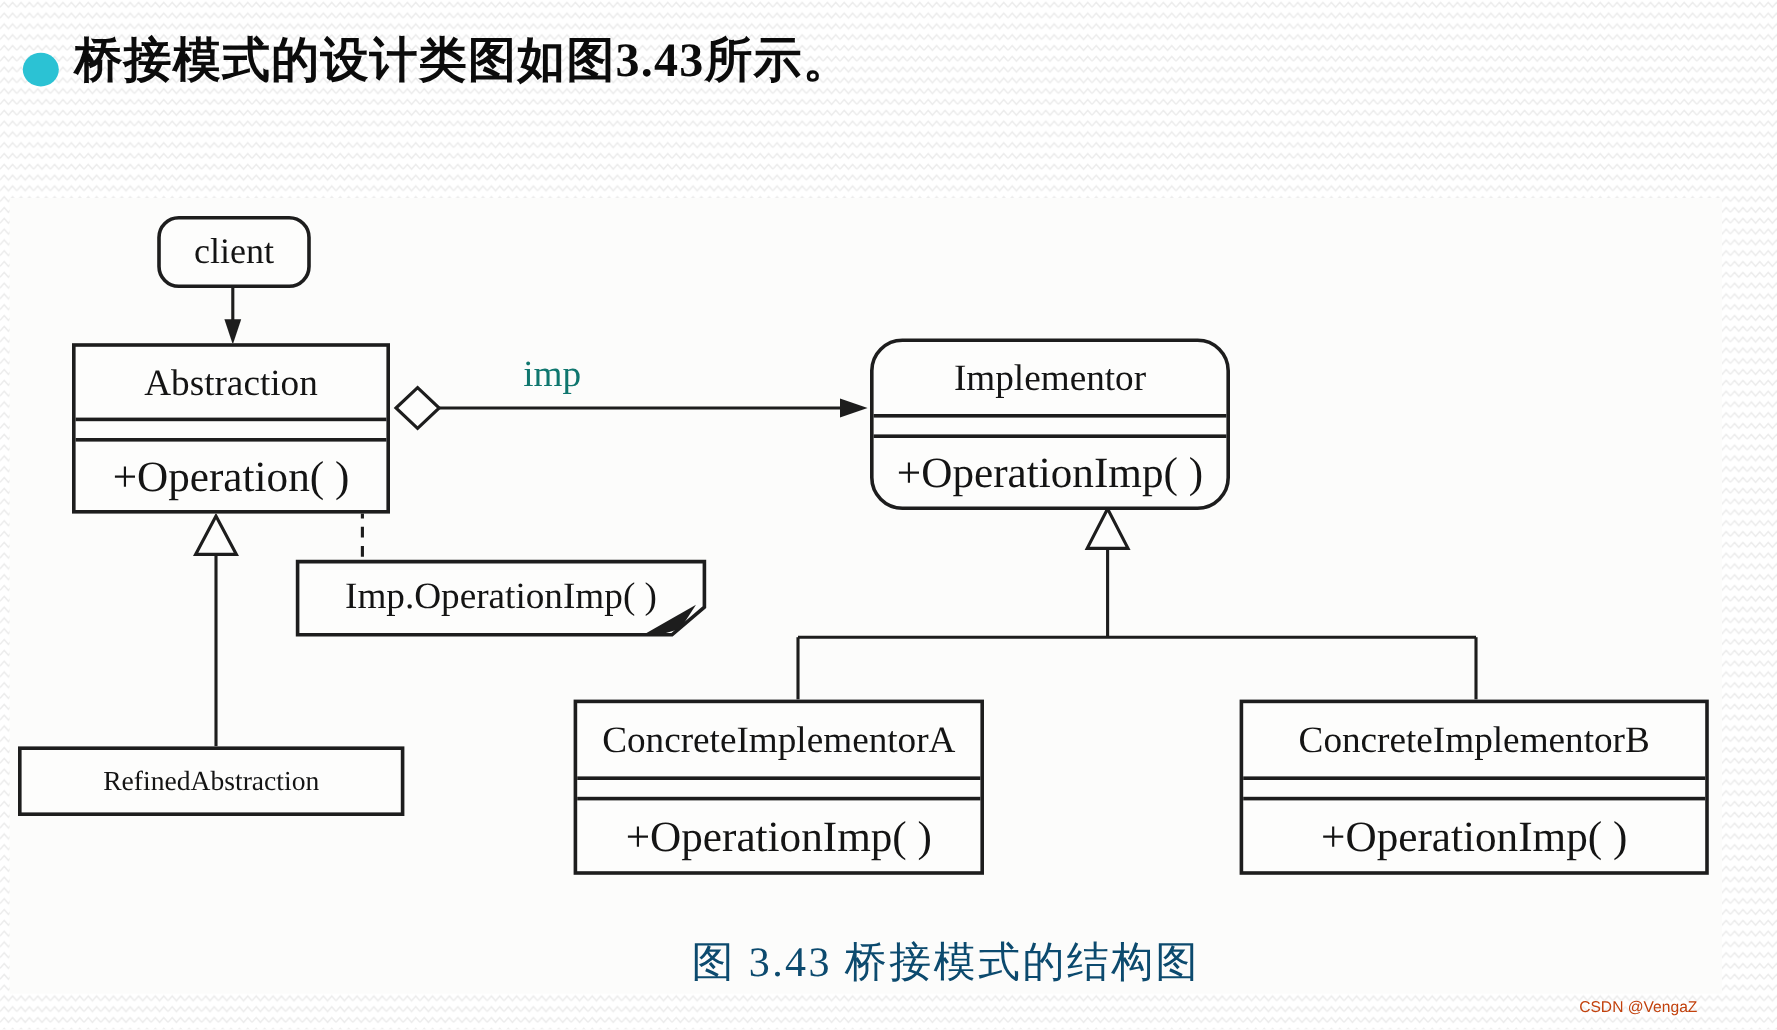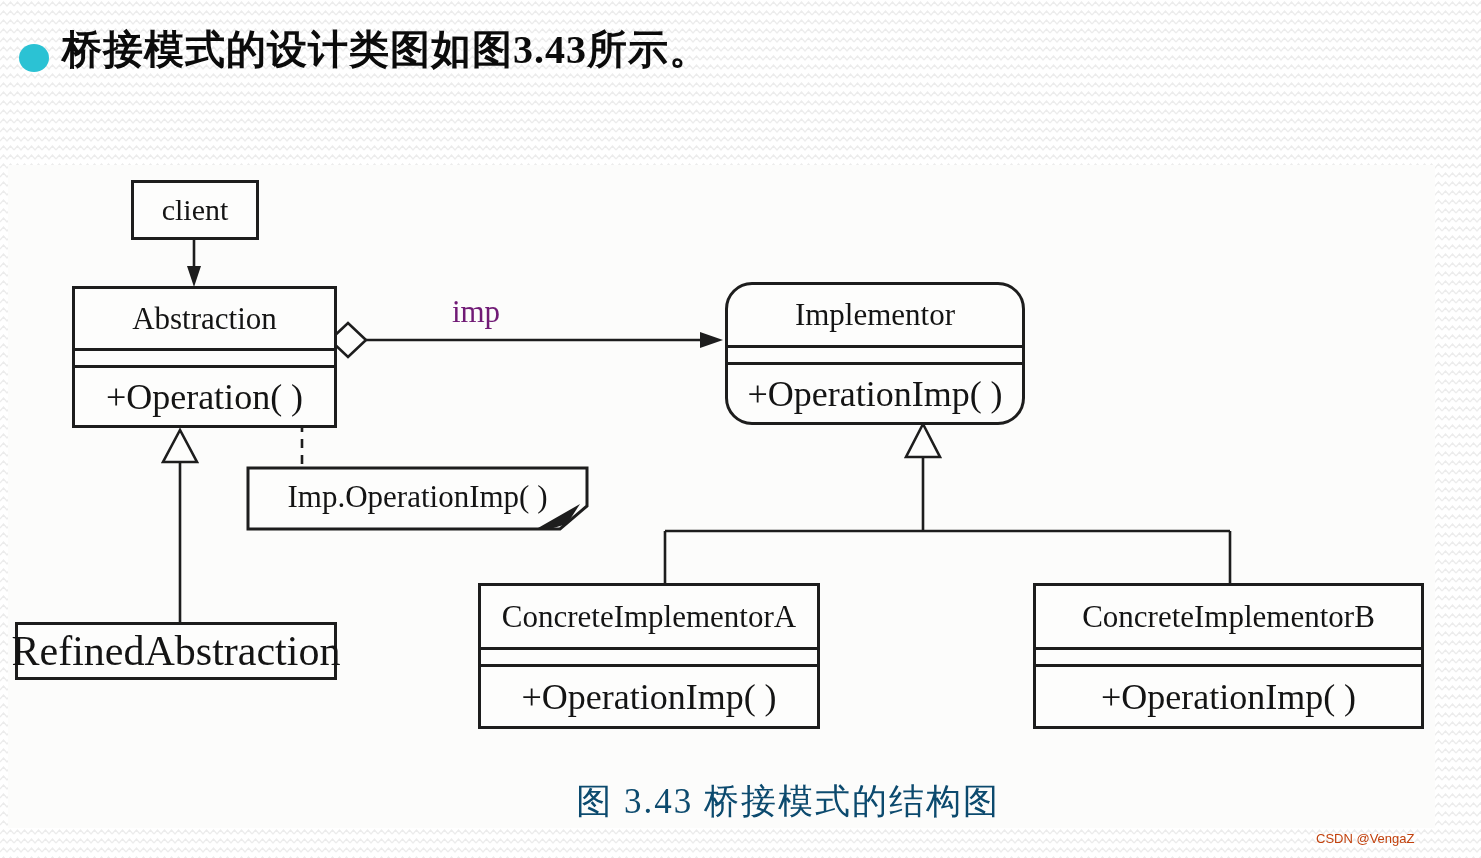--- a/index.html
+++ b/index.html
@@ -49,45 +49,44 @@
   }
   .uml-class .cls-name { font-size: 31px; }
   .uml-class .cls-attrs { border-top: 3px solid #1d1d1d; }
   .uml-class .cls-methods { border-top: 3px solid #1d1d1d; font-size: 36px; flex: 1; }
   .simple-box {
     position: absolute;
     background: #fdfdfc;
     border: 3px solid #1d1d1d;
     box-sizing: border-box;
     display: flex; align-items: center; justify-content: center;
-    font-size: 42px; color: #141414;
+    font-size: 23px; color: #141414;
   }
-  #client-box { left: 131px; top: 180px; width: 128px; height: 60px; font-size: 30px; }
-  #abstraction-box { left: 60px; top: 286px; width: 265px; height: 142px; margin-left: 12px; }
+  #client-box { left: 131px; top: 180px; width: 128px; height: 60px; font-size: 30px; border-radius: 18px; }
+  #abstraction-box { left: 60px; top: 286px; width: 265px; height: 142px; }
   #abstraction-box .cls-name { height: 59px; }
   #abstraction-box .cls-attrs { height: 17px; }
   #implementor-box { left: 725px; top: 282px; width: 300px; height: 143px; border-radius: 27px; }
   #implementor-box .cls-name { height: 60px; }
   #implementor-box .cls-attrs { height: 17px; }
   #refined-abstraction-box { left: 15px; top: 622px; width: 322px; height: 58px; }
   #concrete-a-box { left: 478px; top: 583px; width: 342px; height: 146px; }
   #concrete-a-box .cls-name { height: 61px; }
   #concrete-a-box .cls-attrs { height: 17px; }
   #concrete-b-box { left: 1033px; top: 583px; width: 391px; height: 146px; }
   #concrete-b-box .cls-name { height: 61px; }
   #concrete-b-box .cls-attrs { height: 17px; }
   #note-label {
     position: absolute; left: 248px; top: 468px; width: 339px; height: 58px;
     display: flex; align-items: center; justify-content: center;
     font-size: 31px; color: #141414;
   }
   #imp-label {
-    position: absolute; left: 416px; top: 294px; width: 120px;
-    text-align: center;
-    font-size: 31px; color: #701a75;
+    position: absolute; left: 436px; top: 294px; width: 120px;
+    font-size: 31px; color: #0f766e;
   }
   #figure-caption {
     position: absolute; left: 420px; top: 778px; width: 580px;
     text-align: right;
     font-size: 35px; color: #0c4a6e;
     letter-spacing: 2px; white-space: nowrap;
   }
   #watermark {
     position: absolute; left: 1316px; top: 831px;
     font-family: "Liberation Sans", sans-serif;

